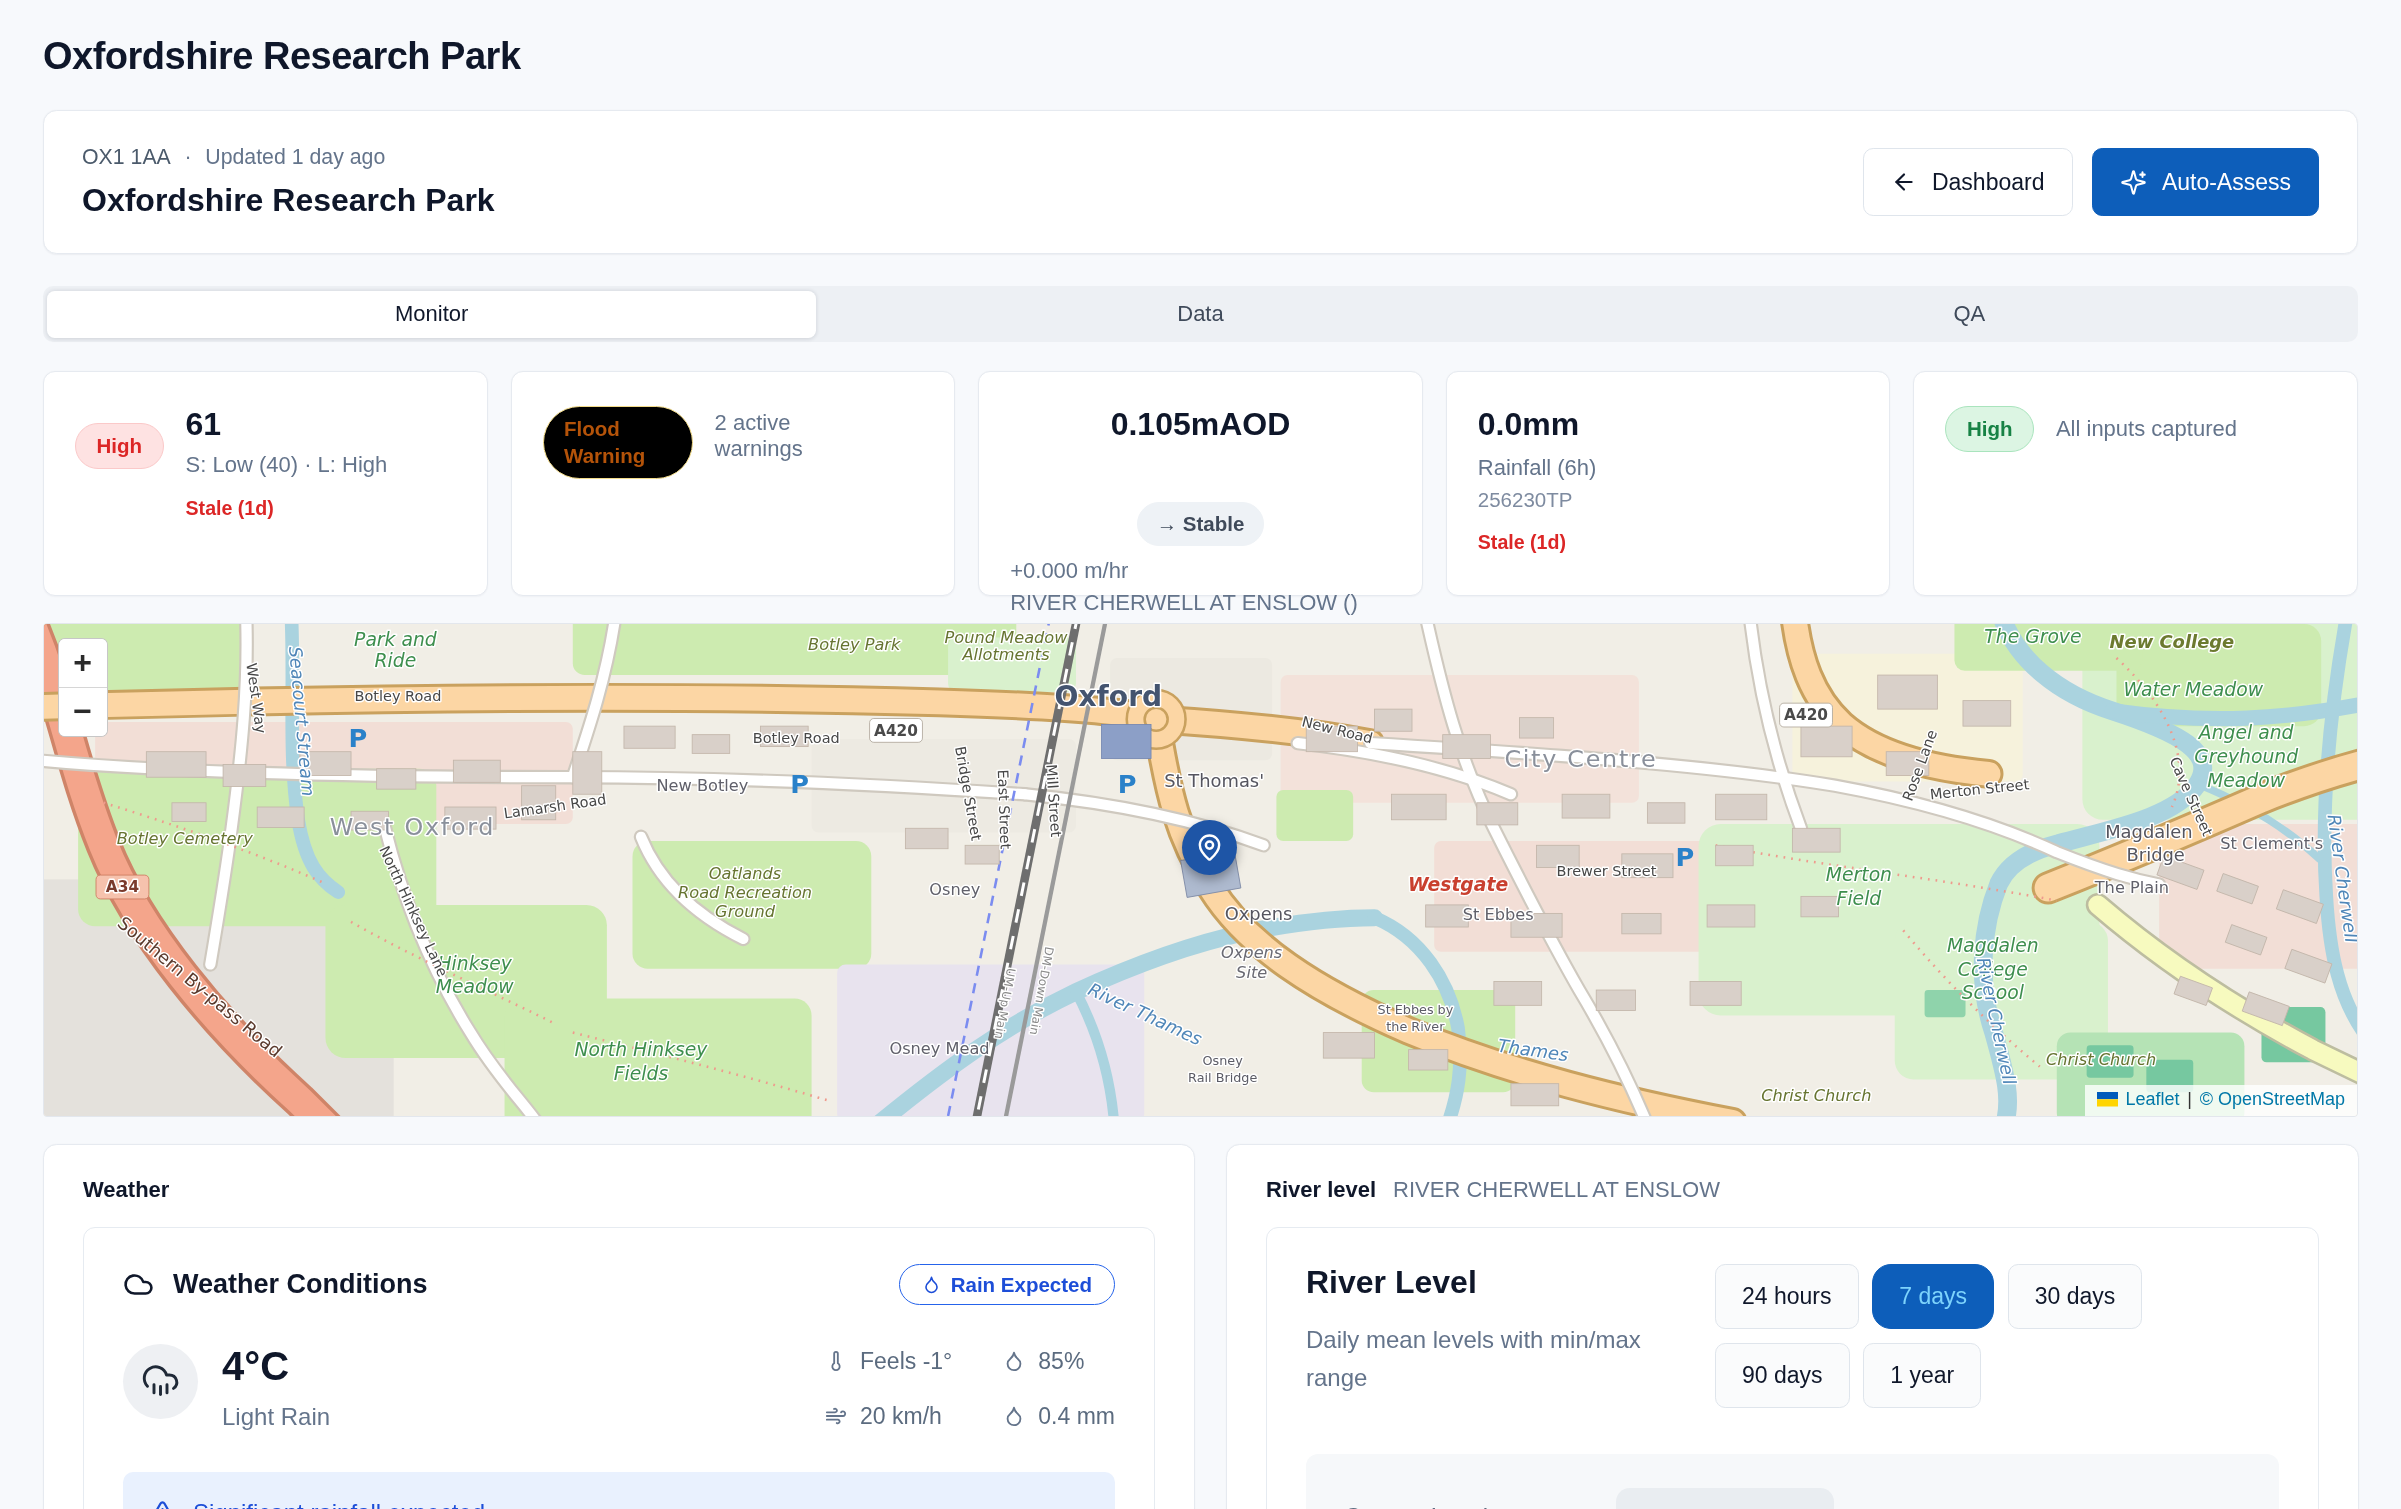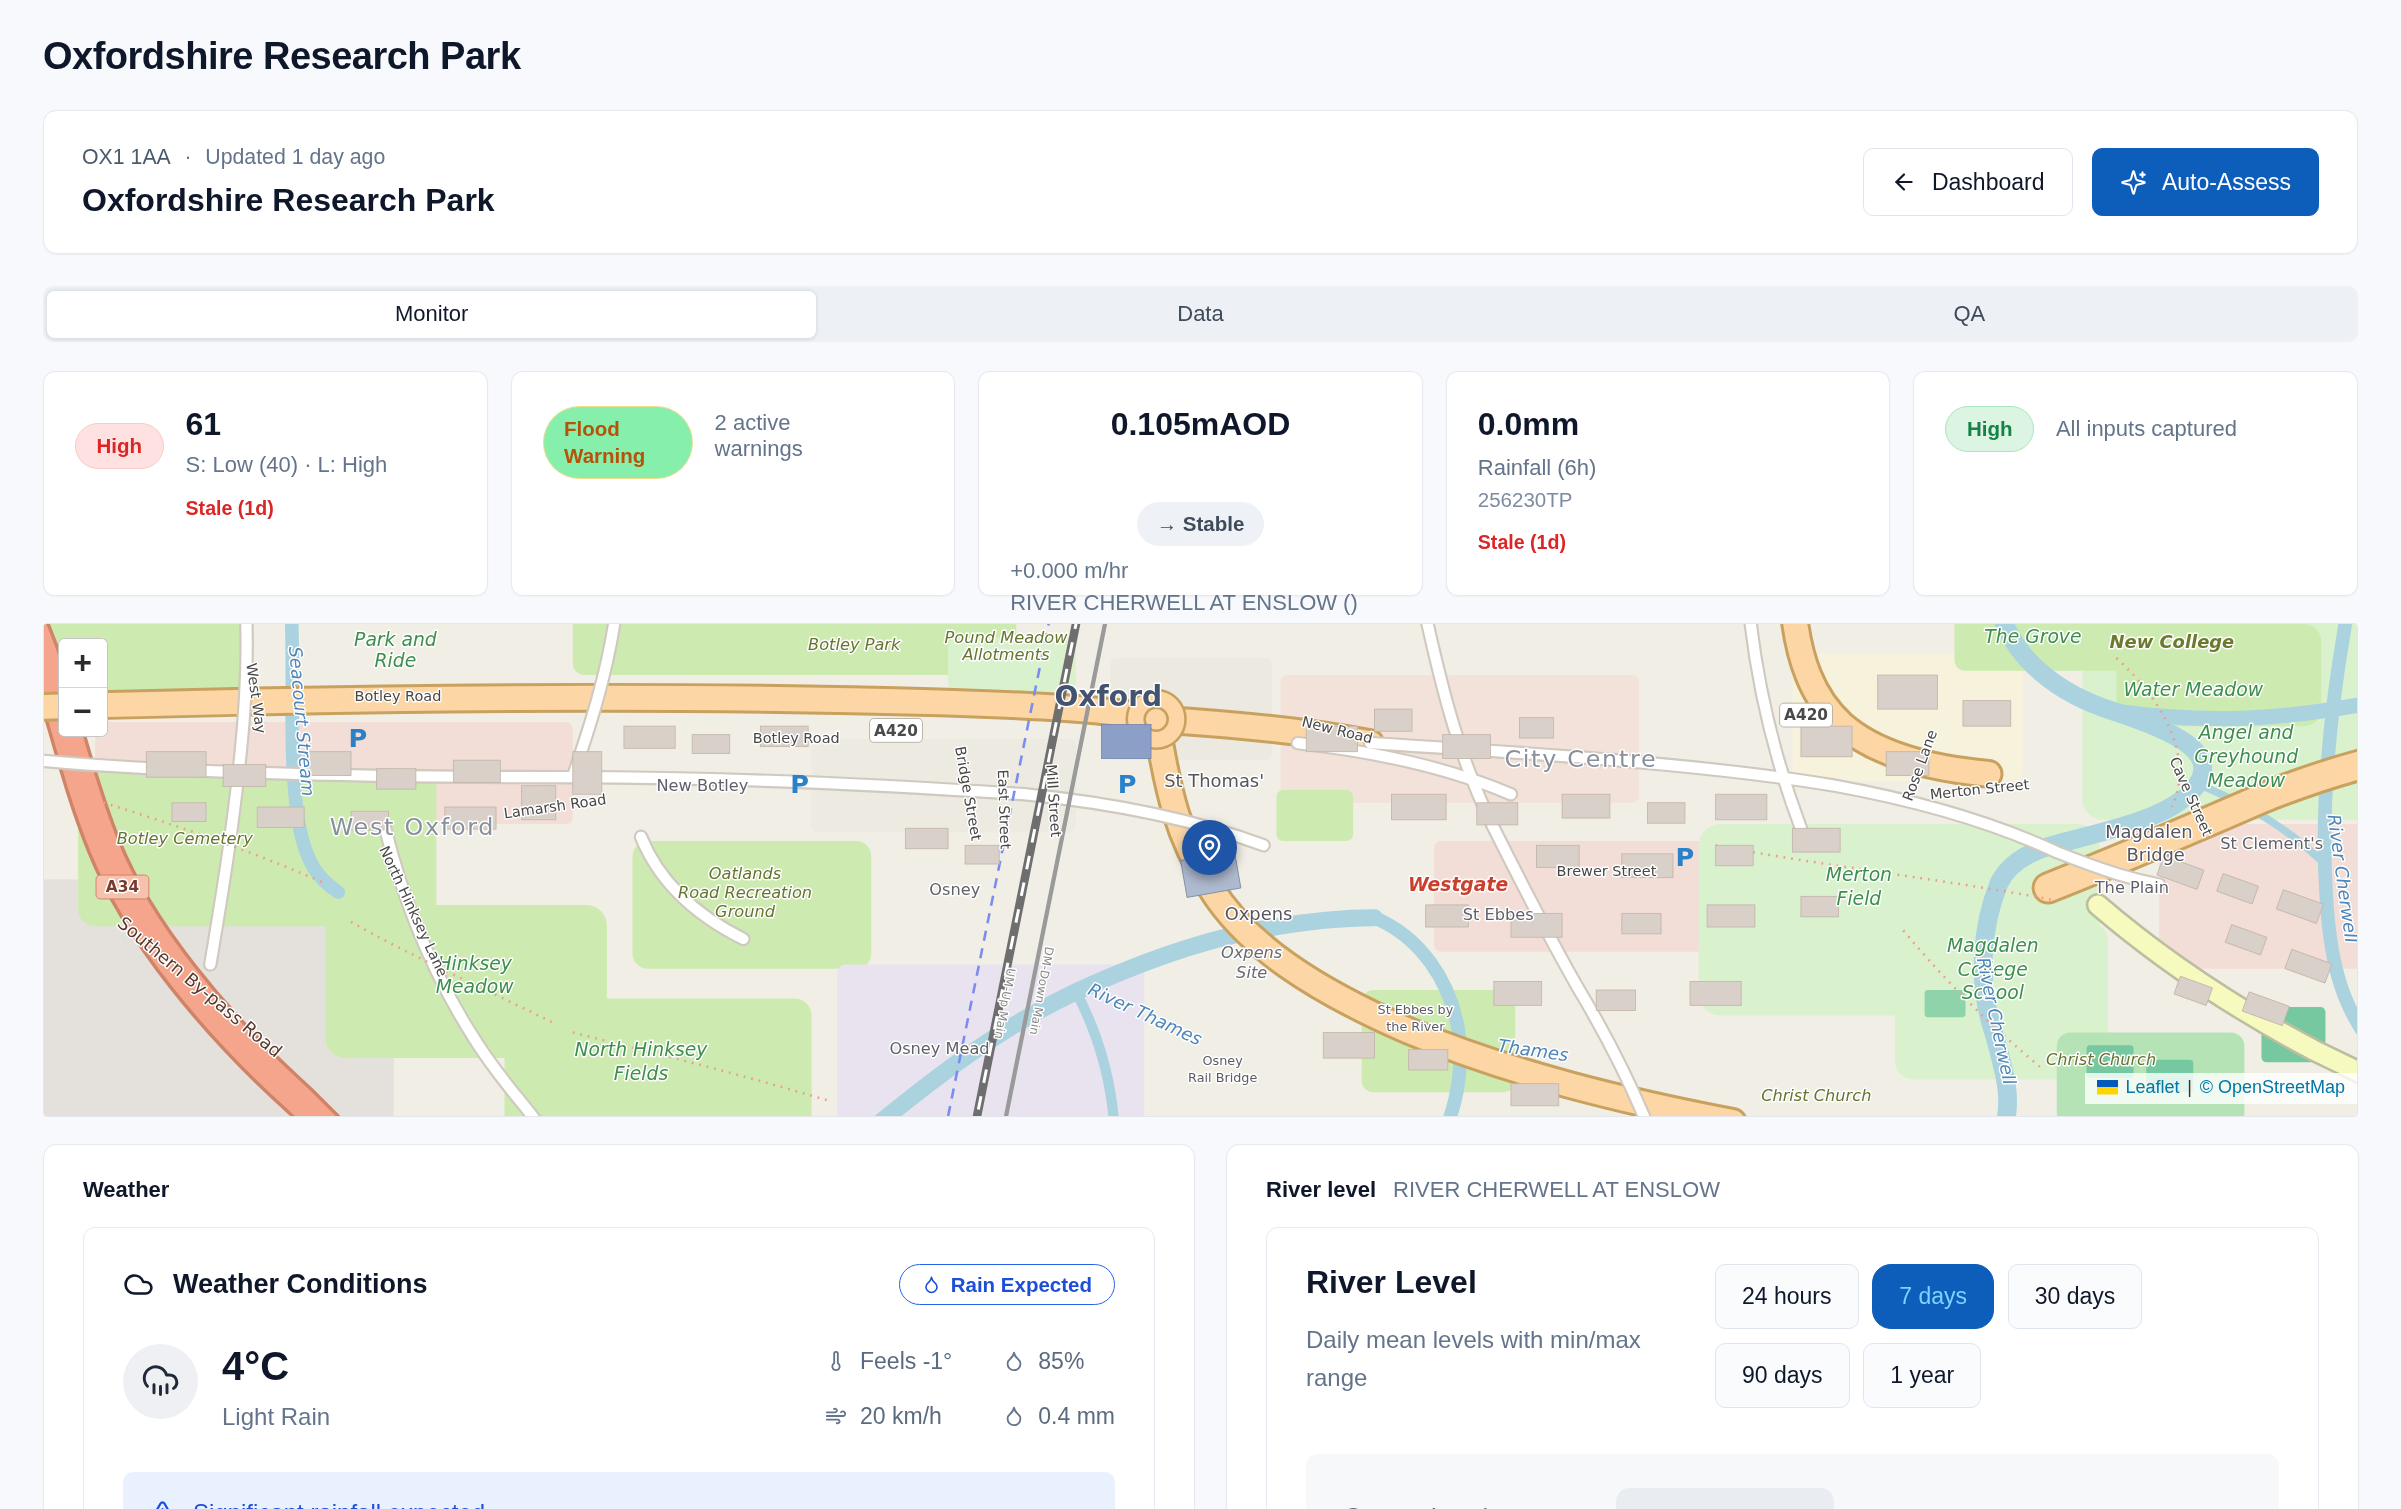--- a/index.html
+++ b/index.html
@@ -22,21 +22,21 @@
   .tabbar { margin-top:32px; background:#edf0f4; border-radius:10.2px; padding:4.3px; display:flex; height:56px; }
   .tab { flex:1; display:flex; align-items:center; justify-content:center; font-size:22px; color:#3f4a5a;
     border-radius:7.7px; cursor:pointer; }
   .tab.active { background:#fff; color:#0f172a; box-shadow:0 0.9px 4.3px rgba(15,23,42,.14); }
 
   .stats-row { display:grid; grid-template-columns:repeat(5,1fr); gap:23px; margin-top:29px; }
   .stat-card { background:#fff; border:0.9px solid #e6eaf0; border-radius:12px; padding:34px 31px; height:225px;
     box-shadow:0 0.9px 1.7px rgba(15,23,42,.04); }
   .pill { border-radius:853px; padding:8.5px 20.5px; font-size:20.5px; font-weight:bold; line-height:1.3; display:inline-block; }
   .pill-red { background:#fee2e2; color:#dc2626; border:0.9px solid #fbc9c9; }
-  .pill-yellow { background:#86efac; color:#b45309; border:0.9px solid #f3dc8a; max-width:150px; }
+  .pill-yellow { background:#000000; color:#b45309; border:0.9px solid #f3dc8a; max-width:150px; }
   .pill-green { background:#dcf5e3; color:#178245; border:0.9px solid #a9e4bd; }
   .pill-gray { background:#eef2f6; color:#3f4a5a; border:0.9px solid #eef2f6; font-weight:bold; font-size:20.5px; padding:7.7px 19px;margin-top:40px; }
   .stat-main { display:flex; gap:22px; align-items:flex-start; }
   .stat-value { font-size:32px; font-weight:bold; }
   .stat-detail { font-size:22px; color:#64748b; margin-top:8.5px; }
   .stat-status { font-size:19.6px; font-weight:bold; margin-top:19px; }
   .red-text { color:#dc2626; } .green-text { color:#16a34a; }
   .value-row { display:flex; align-items:center; gap:19px;flex-direction:column; }
   .stat-sub { font-size:22px; color:#64748b; margin-top:12px; }
   .stat-sub2 { font-size:20.5px; color:#7e8ba0; margin-top:6.8px; }
@@ -65,21 +65,21 @@
   .shop { font-size:22px; font-weight:bold; font-style:italic; fill:#c9402f; }
 
   .zoom-ctl { position:absolute; top:13.7px; left:13.7px; width:50px; background:#fff;
     border:1.7px solid rgba(0,0,0,.22); border-radius:6.8px; overflow:hidden; z-index:6; }
   .zoom-btn { height:48px; display:flex; align-items:center; justify-content:center; font-size:32px;
     font-weight:bold; color:#2b2b2b; background:#fff; border:none; width:100%; cursor:pointer; }
   .zoom-sep { border-top:0.9px solid #d6d6d6; }
   .marker { position:absolute; left:1138px; top:196px; width:55px; height:55px; border-radius:50%;
     background:#1e55a6; display:flex; align-items:center; justify-content:center; z-index:5;
     box-shadow:0 4.3px 10.2px rgba(0,0,0,.35); }
-  .attribution { position:absolute; right:0; bottom:12px; background:rgba(255,255,255,.8); padding:4.3px 12px 6px;
+  .attribution { position:absolute; right:0; bottom:0; background:rgba(255,255,255,.8); padding:4.3px 12px 6px;
     font-size:18px; color:#333; display:flex; align-items:center; gap:7.7px; z-index:6;margin-top:28px; }
   .attr-link { color:#0078a8; text-decoration:none; cursor:pointer; }
 
   .bottom-row { display:grid; grid-template-columns:1152px 1133px; gap:31px; margin-top:27px; }
   .big-card { background:#fff; border:0.9px solid #e6eaf0; border-radius:13.7px; padding:32px 39px; height:495px;
     box-shadow:0 0.9px 1.7px rgba(15,23,42,.04); }
   .section-head { font-size:22px; font-weight:bold; display:flex; align-items:baseline; gap:17px; }
   .section-station { font-size:22px; font-weight:normal; color:#64748b; }
   .inner-panel { margin-top:24px; border:0.9px solid #e6ebf1; border-radius:12px; padding:36px 39px; }
 

